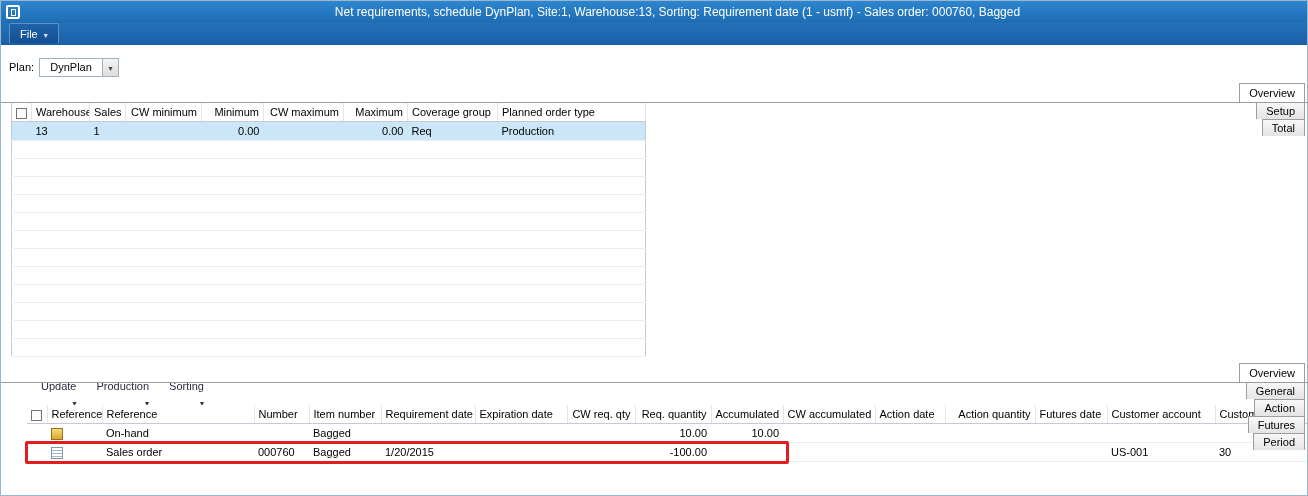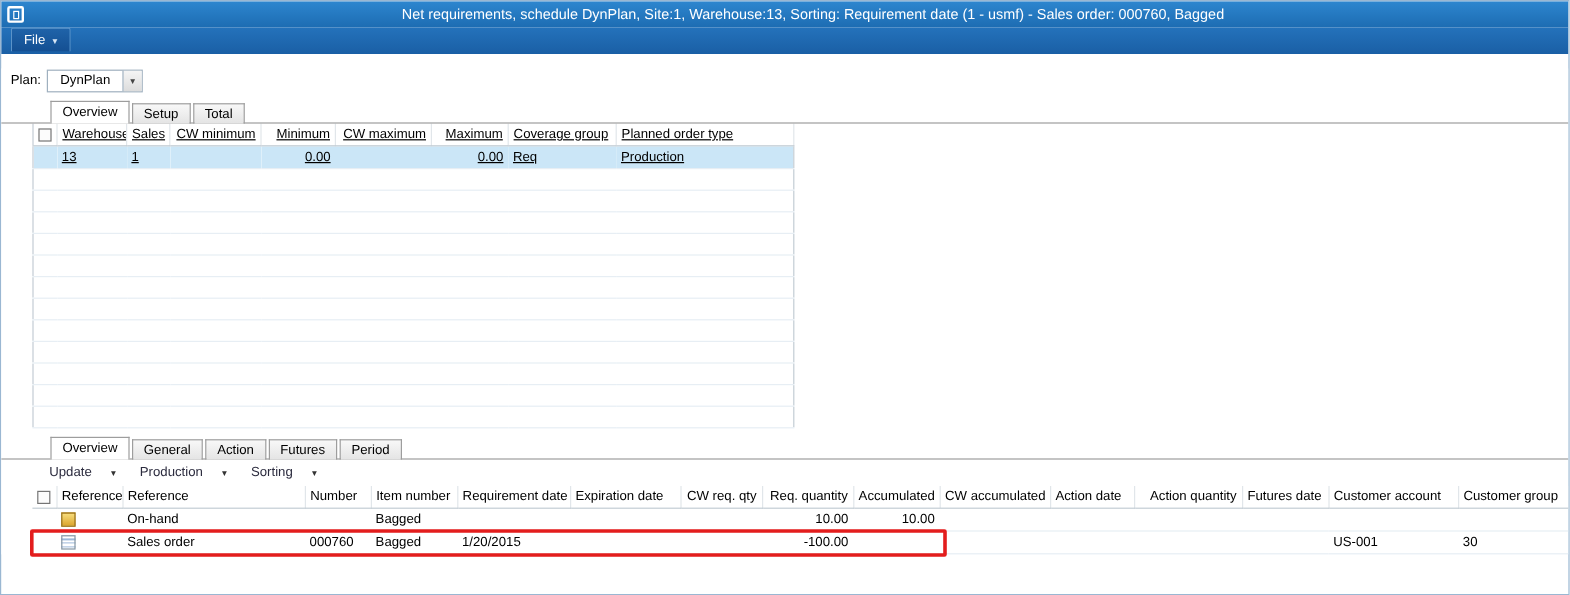--- a/index.html
+++ b/index.html
@@ -19,44 +19,44 @@
   .file-btn .caret::after { color:#d7e6f5; }
 
   
   .content { position:relative; background:#fff; }
   .plan-row { margin:12px 0 6px 8px; height:20px; display:flex; align-items:center; gap:5px; }
   .combo { width:80px; height:19px; border:1px solid #9fb0bf; background:#fff; display:flex;text-align:center; }
   .combo-value { flex:1; padding:0 3px; line-height:17px; overflow:hidden; }
   .combo-btn { width:16px; border-left:1px solid #9fb0bf; background:linear-gradient(#f5f5f5,#dcdcdc); display:flex; align-items:center; justify-content:center; color:#444; }
 
   
-  .tabstrip { display:flex; align-items:flex-end; padding-left:41px; height:20px; position:relative; }
+  .tabstrip { display:flex; align-items:flex-end; padding-left:26px; height:20px; position:relative;flex-direction:column; }
   .tabstrip::after { content:""; position:absolute; left:0; right:0; bottom:0; border-bottom:1px solid #9d9d9d; }
   .tab { border:1px solid #9d9d9d; border-bottom:none; background:linear-gradient(#f8f8f8,#e4e4e4); padding:0 9px; height:17px; line-height:16px; margin-right:2px; position:relative; z-index:1; cursor:default; }
   .tab.active { background:#fff; height:19px; line-height:18px; z-index:2; }
 
   
   table.grid { border-collapse:collapse; table-layout:fixed; }
   table.grid th, table.grid td { height:18px; line-height:18px; padding:0 4px; font-weight:normal; text-align:left; overflow:hidden; white-space:nowrap; }
   table.grid thead th { background:#fff; border-bottom:1px solid #c3ccd4; border-right:1px solid #e1e6ea; }
   table.grid tbody td { border-bottom:1px solid #e7eef4; }
   table.grid .num { text-align:right; }
   tr.selected td { background:#cbe6f7; }
   .cbx { width:11px; height:11px; border:1px solid #757575; background:#fcfcfc; display:inline-block; vertical-align:middle; }
   td.focus { outline:1px dotted #3c3c3c; outline-offset:-2px; }
 
-  .top-grid { width:634px; margin-left:26px; border:1px solid #c3ccd4; border-top:none;text-decoration:underline; }
+  .top-grid { width:634px; margin-left:10px; border:1px solid #c3ccd4; border-top:none; }
   .grid2wrap { position:relative; margin-left:26px; }
   .bottom-grid { width:1280px; }
 
   .splitter { height:6px; }
 
   
   .toolbar { height:22px; display:flex; align-items:center; gap:20px; padding-left:40px; }
-  .menubtn { display:flex; align-items:flex-end; gap:16px; color:#2b2b3e; cursor:default; }
+  .menubtn { display:flex; align-items:flex-end; gap:4px; color:#2b2b3e; cursor:default;flex-direction:column; }
   .menubtn .caret::after { color:#333; }
 
   
   .ref-icon { display:inline-block; width:12px; height:12px; vertical-align:middle; position:relative; }
   [data-icon="on-hand-icon"] { background:linear-gradient(#f7dd7d,#dca62f); border:1px solid #96711d; }
   [data-icon="production-order-icon"] { background:linear-gradient(#f3c96a,#c98a2a); border:1px solid #8a5d15; }
   [data-icon="production-order-icon"]::after { content:""; position:absolute; right:-2px; bottom:-2px; width:6px; height:6px; background:#4a79b8; border:1px solid #27507e; }
   [data-icon="sales-order-icon"] { background:repeating-linear-gradient(#ffffff 0 2px, #9db8d9 2px 3px); border:1px solid #8494a2; }
 
   

